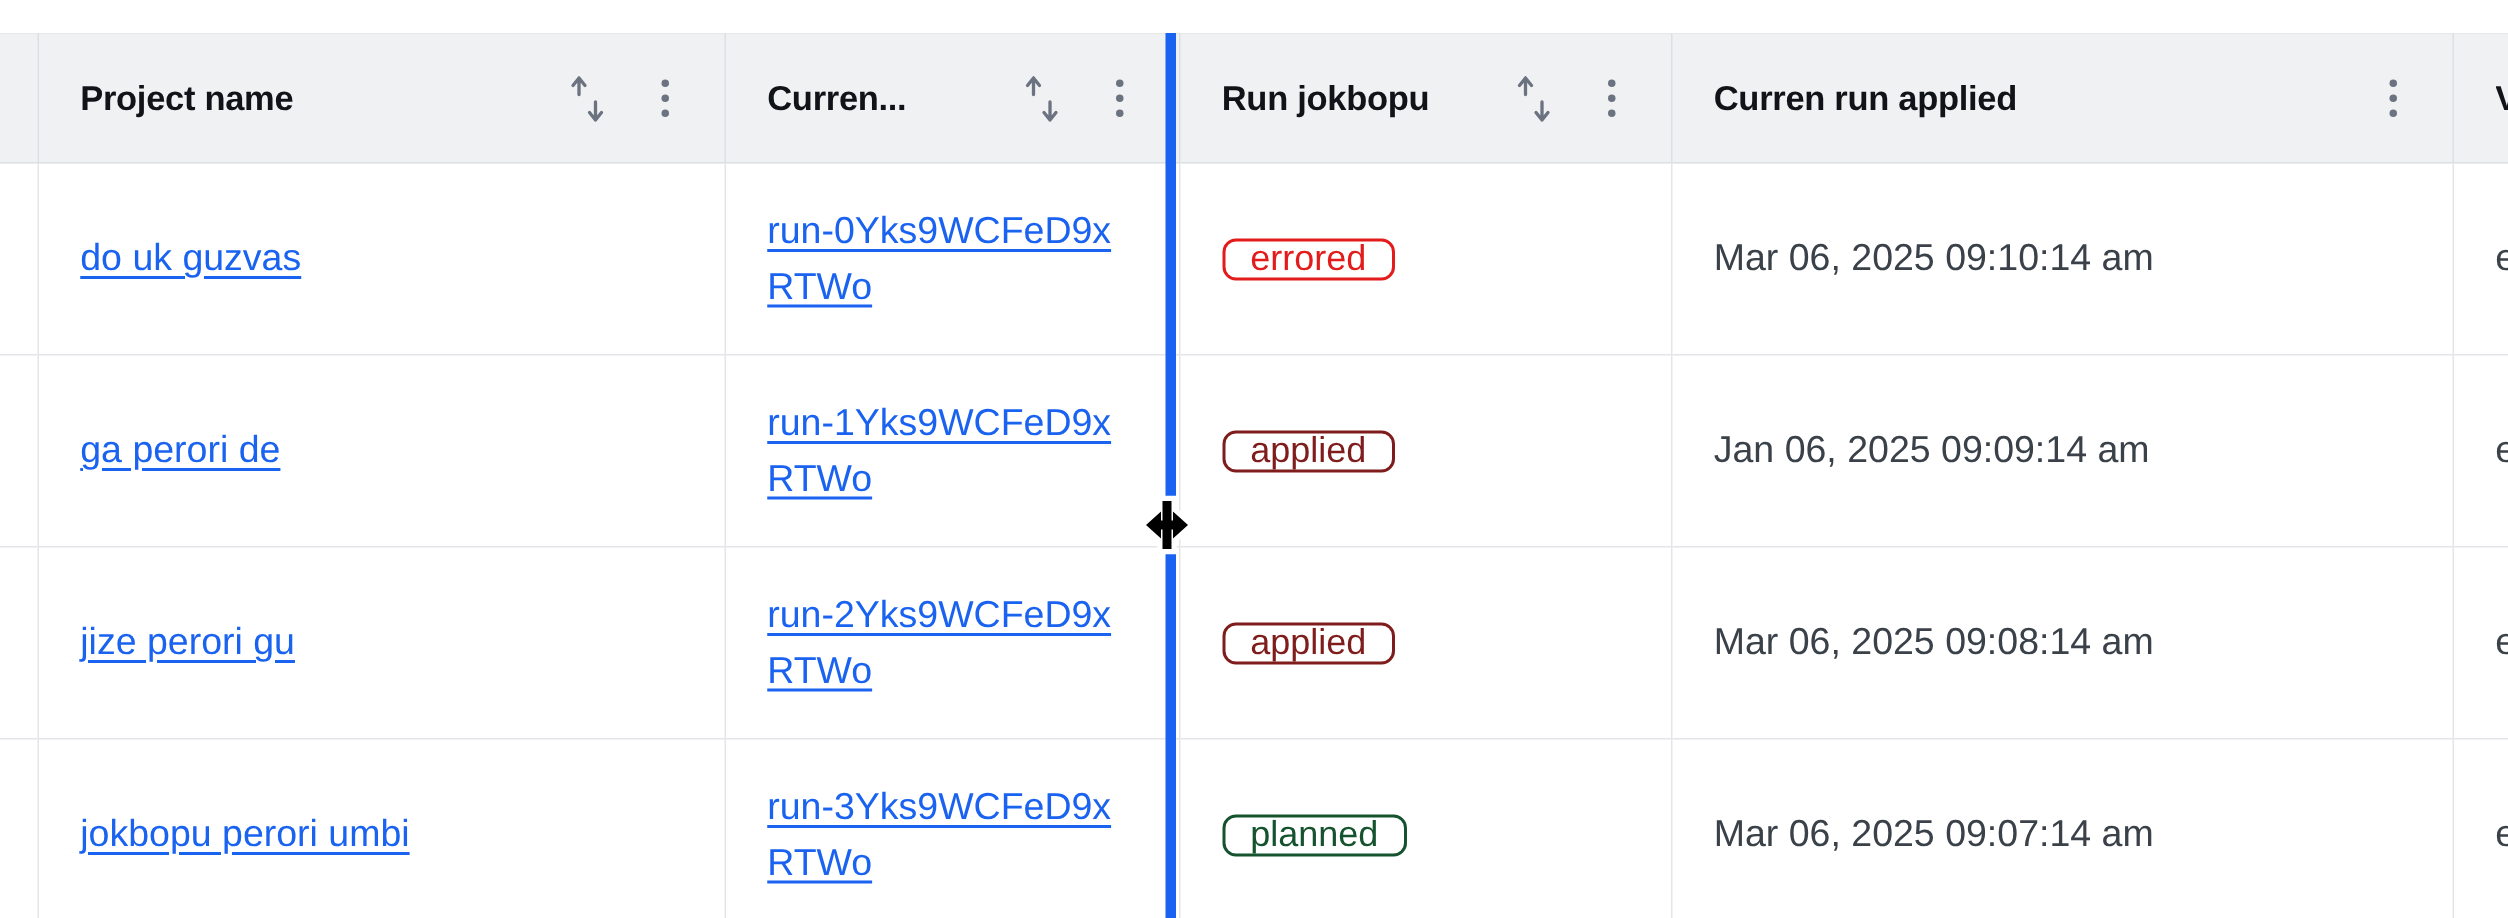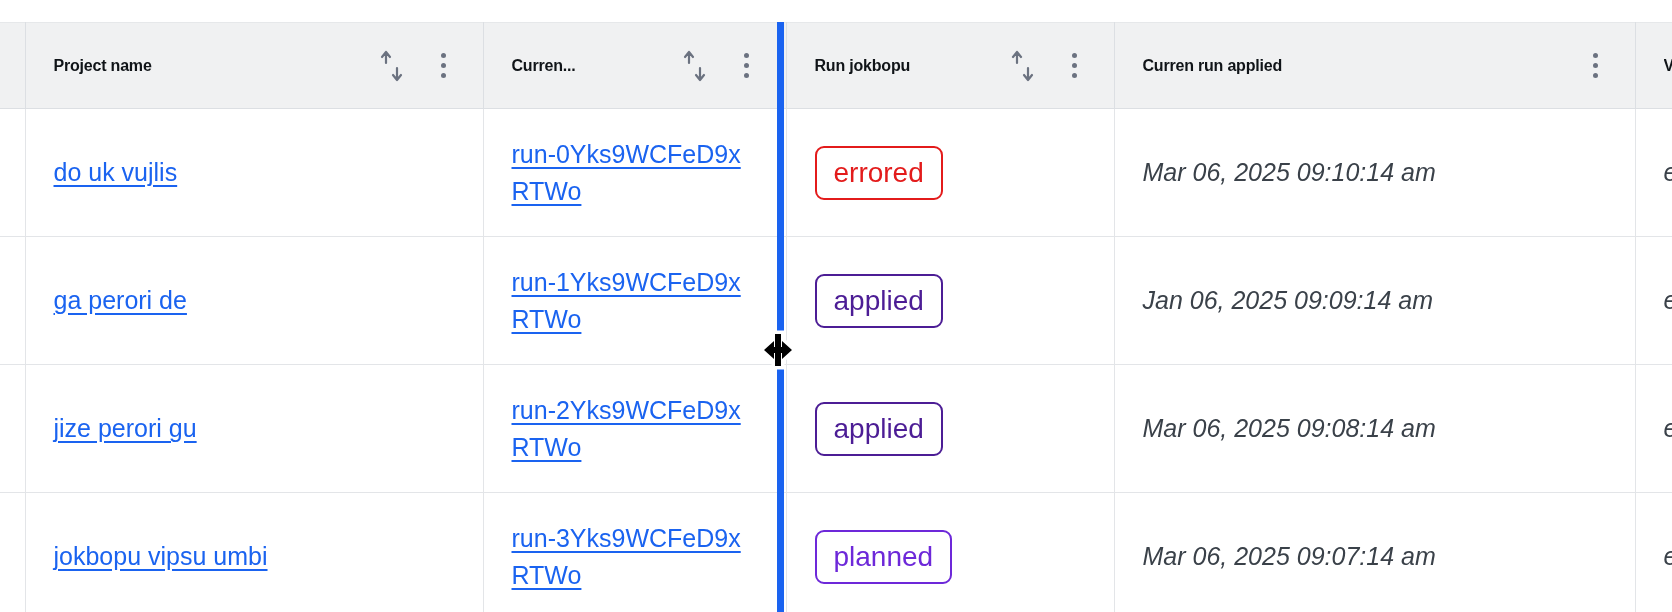--- a/index.html
+++ b/index.html
@@ -47,21 +47,21 @@
   
   thead th {
     background: #f0f1f2;
     border-right: 1px solid #dcdfe3;
     border-bottom: 1px solid #dcdfe3;
     border-top: 1px solid #e6e8ea;
     height: 86px;
     padding: 0 28px;
     vertical-align: middle;
     font-weight: 700;
-    font-size: 16px;
+    font-size: 23px;
     color: #101418;
     text-align: center;
     white-space: nowrap;
   }
 
   th.th-select { padding: 0; border-right: 1px solid #dcdfe3; }
 
   .th-inner {
     display: flex;
     align-items: center;
@@ -133,40 +133,39 @@
     line-height: 1.45;
     display: inline;
   }
 
   .run-link { display: inline-block; max-width: 100%; }
 
   .date-text {
     color: #3a4149;
     white-space: nowrap;
     font-size: 25px;
-    font-style: italic;
   }
 
   
   .badge {
     display: inline-flex;
     align-items: center;
     justify-content: center;
-    height: 54px;
+    height: 28px;
     padding: 0 17px;
     border-radius: 9px;
     border: 2px solid currentColor;
-    font-size: 28px;
+    font-size: 24px;
     line-height: 1;
     background: #ffffff;
     white-space: nowrap;
   }
   .badge.errored { color: #e31b1b; }
-  .badge.applied { color: #4c1d95; }
-  .badge.planned { color: #6d28d9; text-align: right; }
+  .badge.applied { color: #7f1d1d; }
+  .badge.planned { color: #14532d; text-align: right; }
 
   
   .resize-guide {
     position: absolute;
     top: 22px;
     width: 7px;
     background: #1a63f0;
     z-index: 40;
     pointer-events: none;
   }
@@ -270,21 +269,21 @@
             </div>
           </th>
         </tr>
       </thead>
 
       <tbody>
 
         <tr>
           <td class="td-select"></td>
           <td>
-            <a class="cell-link">do uk vujlis</a>
+            <a class="cell-link">do uk guzvas</a>
           </td>
           <td>
             <a class="cell-link run-link">run-0Yks9WCFeD9xRTWo</a>
           </td>
           <td>
             <span class="badge errored">errored</span>
           </td>
           <td>
             <span class="date-text">Mar 06, 2025 09:10:14 am</span>
           </td>
@@ -327,21 +326,21 @@
             <span class="date-text">Mar 06, 2025 09:08:14 am</span>
           </td>
           <td>
             <span class="date-text">e</span>
           </td>
         </tr>
 
         <tr>
           <td class="td-select"></td>
           <td>
-            <a class="cell-link">jokbopu vipsu umbi</a>
+            <a class="cell-link">jokbopu perori umbi</a>
           </td>
           <td>
             <a class="cell-link run-link">run-3Yks9WCFeD9xRTWo</a>
           </td>
           <td>
             <span class="badge planned">planned</span>
           </td>
           <td>
             <span class="date-text">Mar 06, 2025 09:07:14 am</span>
           </td>

